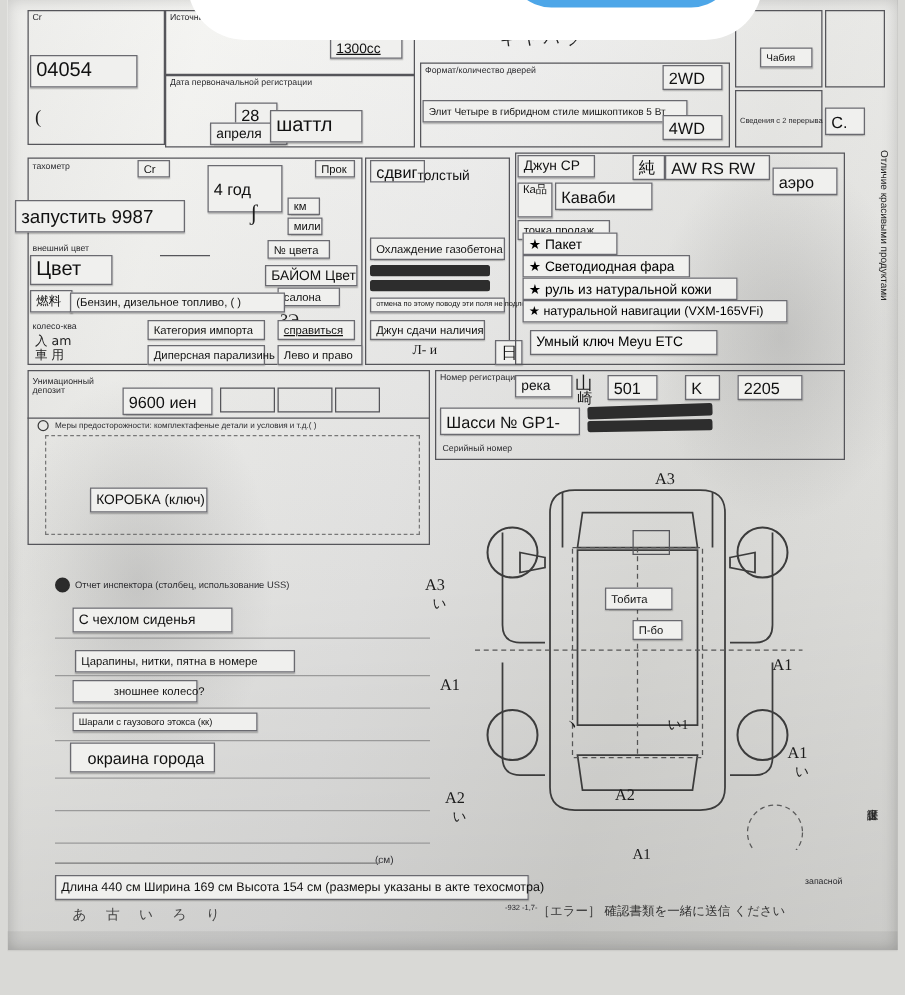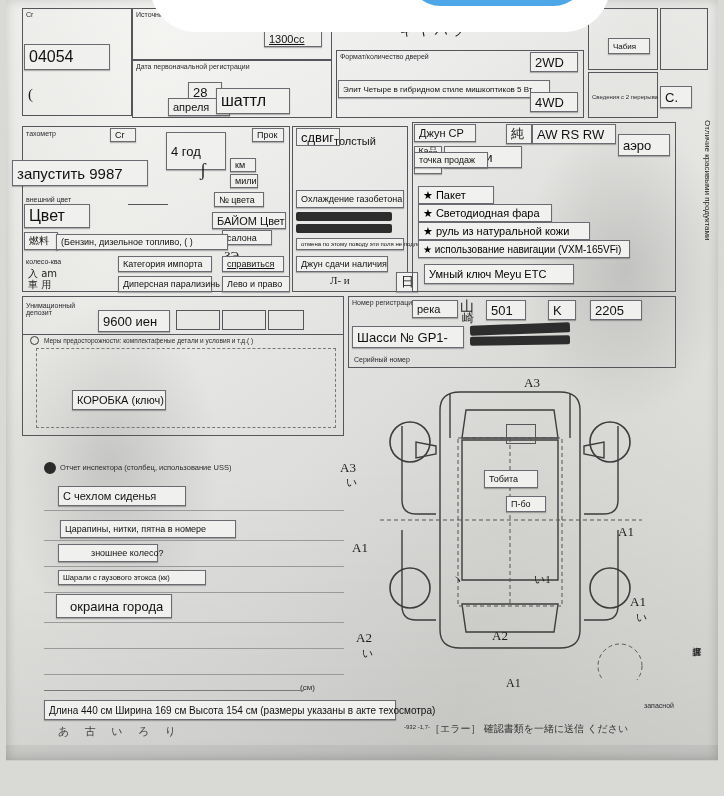--- a/index.html
+++ b/index.html
@@ -226,26 +226,26 @@
   <div class="hand" style="left:330px;top:274px;font-size:11px;">Л- и</div>
   <div class="hl ru-l" style="left:396px;top:272px;width:22px;height:20px;">日</div>
 
   <div class="bx" style="left:412px;top:122px;width:264px;height:170px;"></div>
   <div class="hl ru" style="left:414px;top:124px;width:62px;height:18px;">Джун СР</div>
   <div class="hl ru-l" style="left:506px;top:124px;width:26px;height:20px;">純</div>
   <div class="hl ru-l" style="left:532px;top:124px;width:84px;height:20px;">AW RS RW</div>
   <div class="hl ru-s" style="left:414px;top:146px;width:28px;height:28px;flex-direction:column;font-size:9px;line-height:1;">Ка品</div>
   <div class="hl ru-l" style="left:444px;top:146px;width:78px;height:22px;">Каваби</div>
   <div class="hl ru-l" style="left:618px;top:134px;width:52px;height:22px;">аэро</div>
-  <div class="hl ru-s" style="left:414px;top:152px;width:74px;height:16px;">точка продаж</div>
+  <div class="hl ru-s" style="left:414px;top:176px;width:74px;height:16px;">точка продаж</div>
 
   <div class="starbox" style="left:418px;top:186px;width:76px;height:18px;">★ Пакет</div>
   <div class="starbox" style="left:418px;top:204px;width:134px;height:18px;">★ Светодиодная фара</div>
   <div class="starbox" style="left:418px;top:222px;width:172px;height:18px;">★ руль из натуральной кожи</div>
-  <div class="starbox" style="left:418px;top:240px;width:212px;height:18px;font-size:10px;">★ использование навигации (VXM-165VFi)</div>
+  <div class="starbox" style="left:418px;top:240px;width:212px;height:18px;font-size:10px;">★ натуральной навигации (VXM-165VFi)</div>
   <div class="starbox" style="left:424px;top:264px;width:150px;height:20px;font-size:11px;">Умный ключ Meyu ETC</div>
 
   <div class="bx" style="left:348px;top:296px;width:328px;height:72px;"></div>
   <div class="lbl" style="left:352px;top:299px;">Номер регистрации</div>
   <div class="hl ru" style="left:412px;top:300px;width:46px;height:18px;">река</div>
   <div class="hand" style="left:460px;top:298px;font-size:14px;">山</div>
   <div class="hand" style="left:462px;top:310px;font-size:12px;">崎</div>
   <div class="hl ru-l" style="left:486px;top:300px;width:40px;height:20px;">501</div>
   <div class="hl ru-l" style="left:548px;top:300px;width:28px;height:20px;">K</div>
   <div class="hl ru-l" style="left:590px;top:300px;width:52px;height:20px;">2205</div>
@@ -336,20 +336,20 @@
   <div class="hand" style="left:534px;top:572px;font-size:11px;">い1</div>
   <div class="hand" style="left:452px;top:572px;font-size:11px;">ヽ</div>
 
   <div class="hl ru-s" style="left:484px;top:470px;width:54px;height:18px;">Тобита</div>
   <div class="hl ru-s" style="left:506px;top:496px;width:40px;height:16px;">П-бо</div>
   <div class="bx" style="left:506px;top:424px;width:30px;height:20px;"></div>
   <div class="lbl" style="left:644px;top:702px;font-size:7px;">запасной</div>
 
   <div class="lbl" style="left:300px;top:684px;font-size:8px;">(см)</div>
   <div class="hline" style="left:44px;top:690px;width:260px;background:#7a7a7a;"></div>
-  <div class="hl ru-s" style="left:44px;top:700px;width:352px;height:20px;font-size:10px;">Длина 440 см Ширина 169 см Высота 154 см (размеры указаны в акте техосмотра)</div>
+  <div class="hl ru-s" style="left:44px;top:700px;width:379px;height:20px;font-size:10px;">Длина 440 см Ширина 169 см Высота 154 см (размеры указаны в акте техосмотра)</div>
   <div class="lbl" style="left:404px;top:724px;font-size:6px;">-932 -1,7-</div>
   <div class="jp" style="left:58px;top:724px;font-size:11px;letter-spacing:6px;color:#444;">あ 古 い ろ り</div>
   <div class="jp" style="left:430px;top:722px;font-size:10px;color:#333;">［エラー］ 確認書類を一緒に送信 ください</div>
 
   <div class="vert-jp" style="left:690px;top:640px;height:90px;">保証書</div>
 
 </div>
 
 </body></html>

